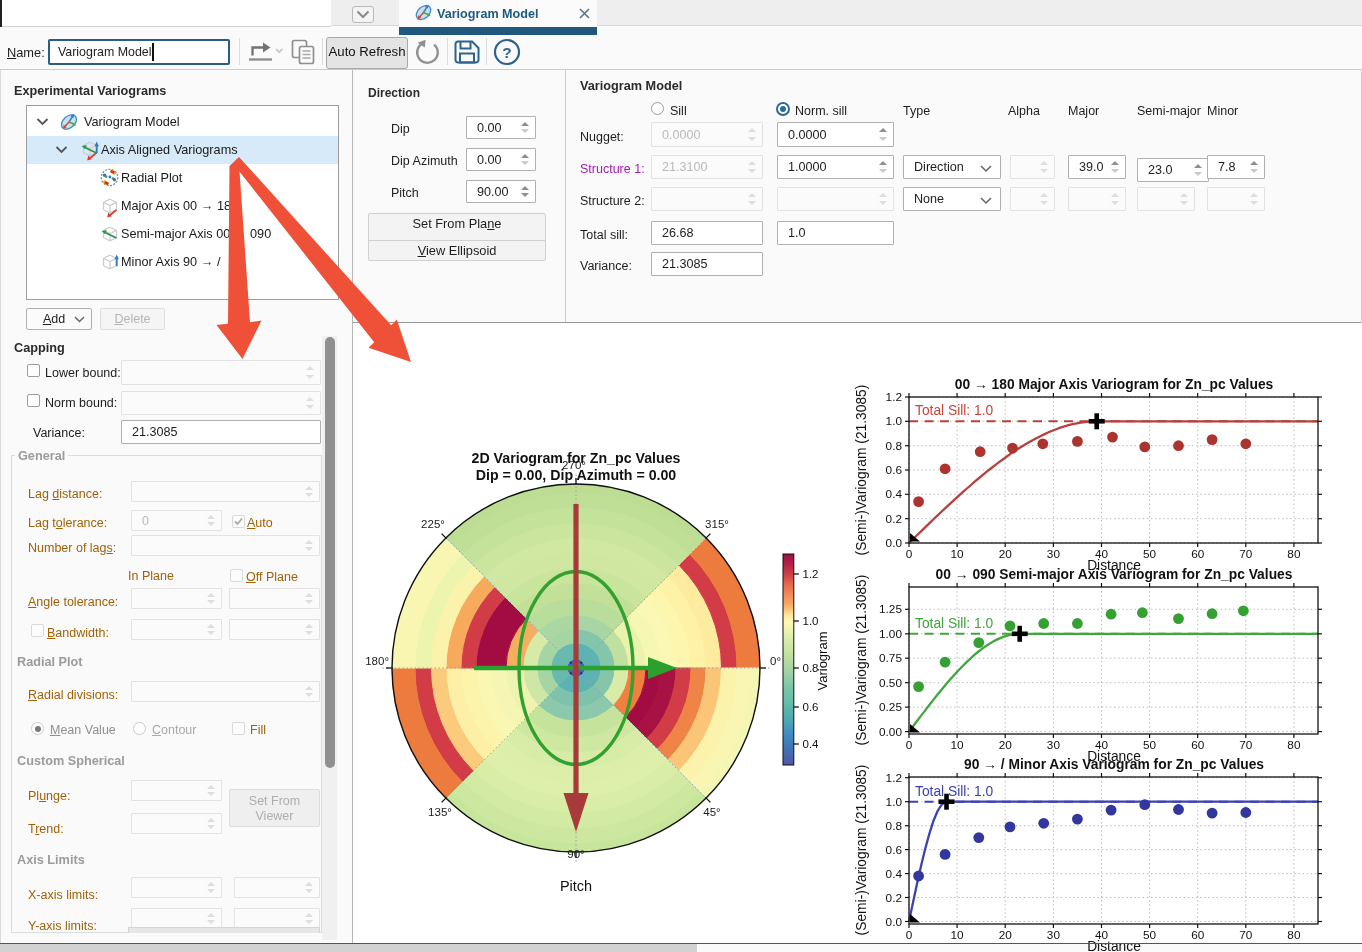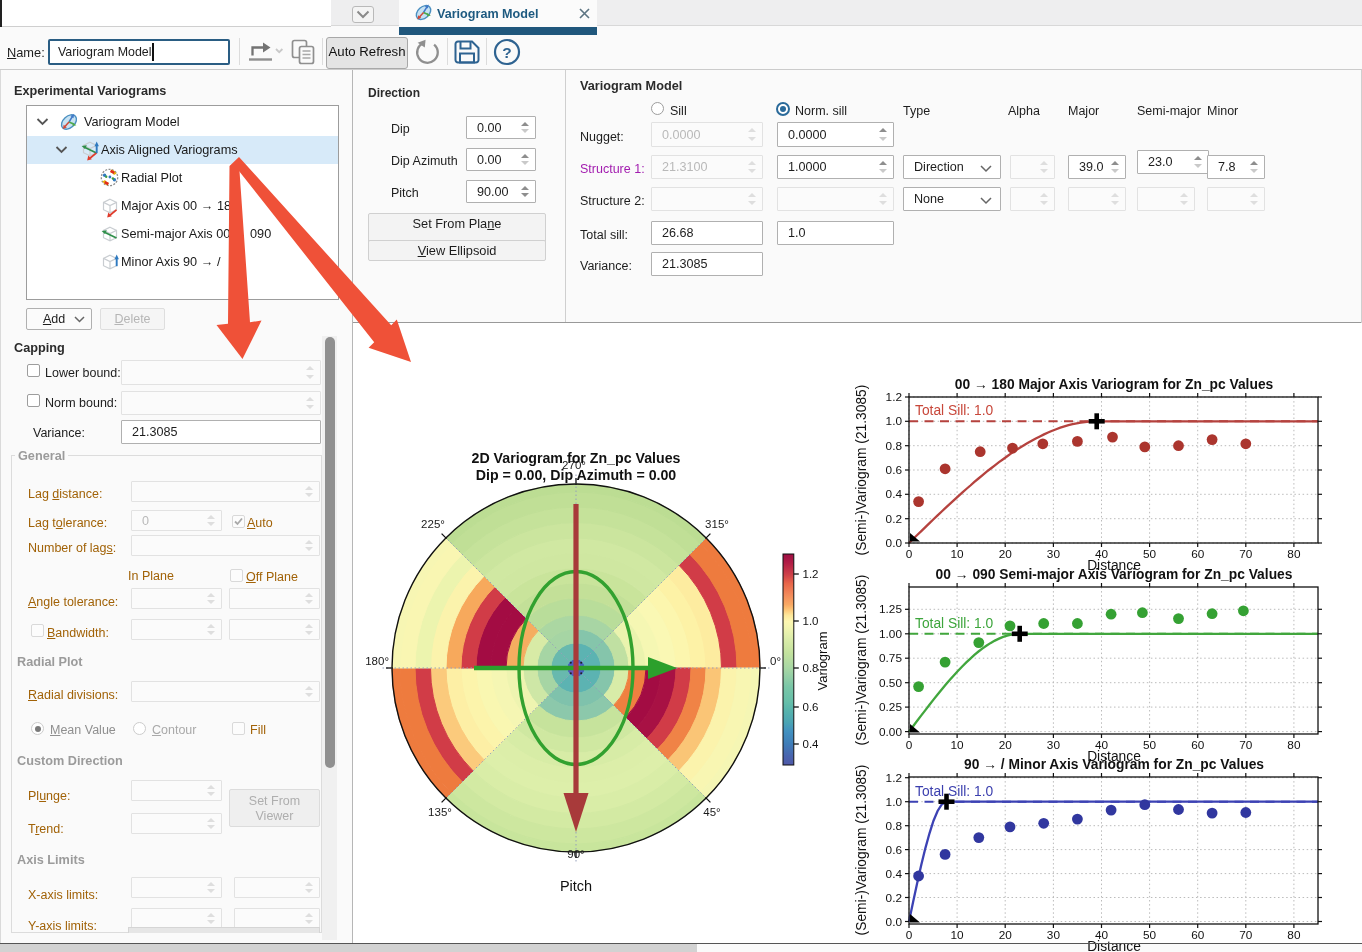--- a/index.html
+++ b/index.html
@@ -246,21 +246,21 @@
     </span>
   </div>
 <div class="radio dis" style="left:31px;top:722px">
     <span style="position:absolute;left:2.5px;top:2.5px;width:6px;height:6px;border-radius:50%;background:#7a7a7a"></span>
   </div>
 <div class="abs" style="left:50px;top:723px;color:#8f8f8f"><u>M</u>ean Value</div>
 <div class="radio dis" style="left:133px;top:722px"></div>
 <div class="abs" style="left:152px;top:723px;color:#a9a9a9"><u>C</u>ontour</div>
 <div class="cb dis" style="left:232px;top:722px"></div>
 <div class="glabel" style="left:250px;top:723px">Fill</div>
-<div class="hdr dis" style="left:17px;top:754px;font-size:12.7px">Custom Direction</div>
+<div class="hdr dis" style="left:17px;top:754px;font-size:12.7px">Custom Spherical</div>
 <div class="glabel" style="left:28px;top:789px">Pl<u>u</u>nge:</div>
 <div class="inp dis" style="left:131px;top:780px;width:91px;height:21px">
     <span class="spin">
       <i class="u"></i>
       <i class="d"></i>
     </span>
   </div>
 <div class="abs" style="left:229px;top:789px;width:91px;height:38px;background:#efefef;border:1px solid #dcdcdc;border-radius:2px;color:#aeaeae;text-align:center;padding-top:4px;line-height:15px">Set From<br>Viewer</div>
 <div class="glabel" style="left:28px;top:822px">T<u>r</u>end:</div>
 <div class="inp dis" style="left:131px;top:813px;width:91px;height:21px">
@@ -403,21 +403,21 @@
       <i class="d"></i>
     </span>
   </div>
 <div class="inp" style="left:1068px;top:155px;width:58px;height:24px">
     <span class="val" style="color:#1d1d1d">39.0</span>
     <span class="spin">
       <i class="u"></i>
       <i class="d"></i>
     </span>
   </div>
-<div class="inp" style="left:1137px;top:150px;width:72px;height:24px">
+<div class="inp" style="left:1137px;top:158px;width:72px;height:24px">
     <span class="val" style="color:#1d1d1d">23.0</span>
     <span class="spin">
       <i class="u"></i>
       <i class="d"></i>
     </span>
   </div>
 <div class="inp" style="left:1207px;top:155px;width:58px;height:24px">
     <span class="val" style="color:#1d1d1d">7.8</span>
     <span class="spin">
       <i class="u"></i>

